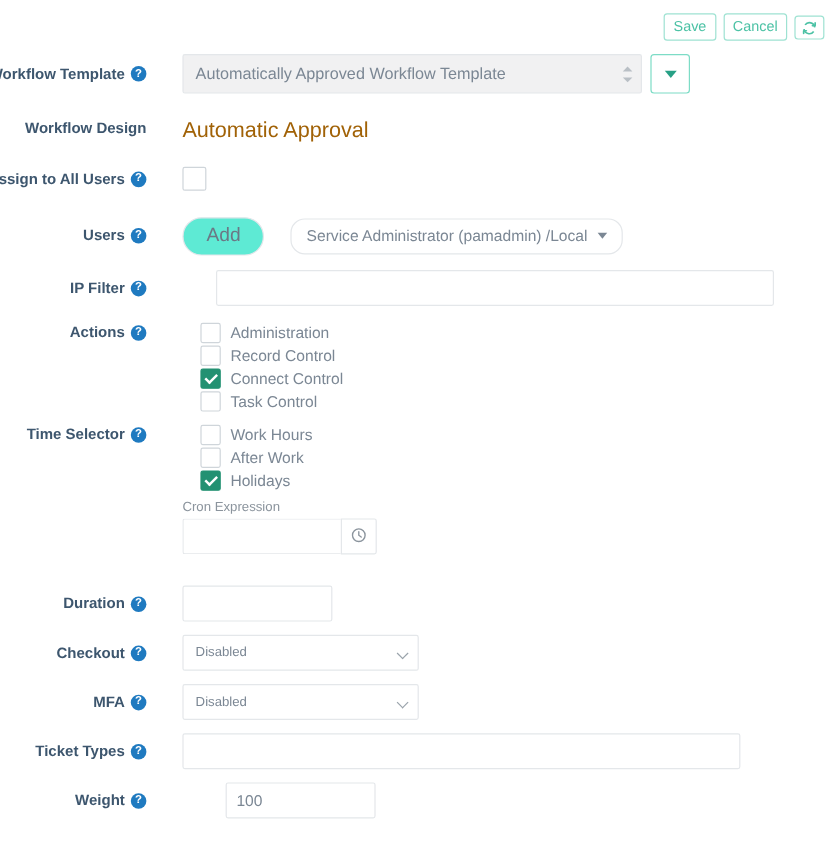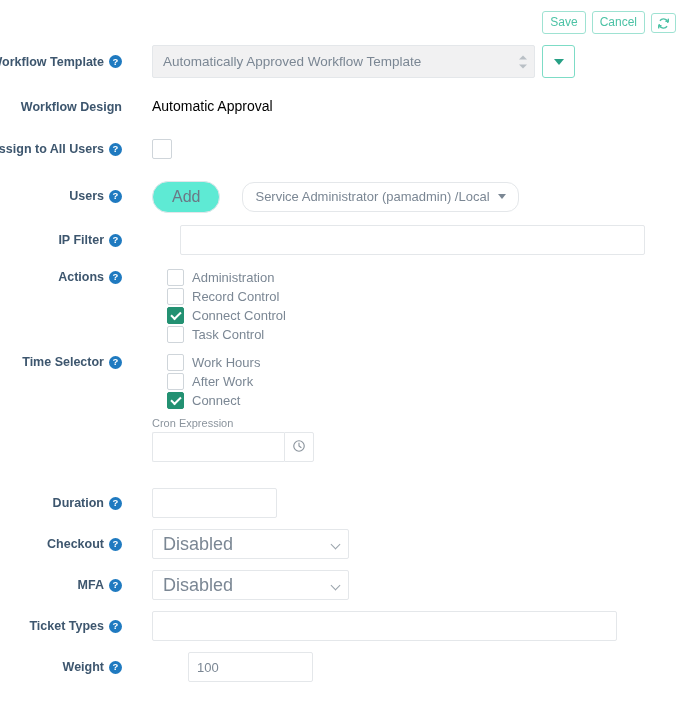--- a/index.html
+++ b/index.html
@@ -9,21 +9,21 @@
     background: #ffffff;
     font-family: "Liberation Sans", sans-serif;
     font-size: 13px;
     color: #5a6876;
     overflow: hidden;
   }
 
   
   .toolbar {
     position: absolute;
-    top: 11px; right: 24px;
+    top: 11px; right: 13px;
     display: flex;
     align-items: center;
     gap: 6px;
   }
   .tbtn {
     border: 1px solid #9ee2d2;
     background: #ffffff;
     color: #4cc2a5;
     font-family: "Liberation Sans", sans-serif;
     font-size: 12px;
@@ -143,21 +143,21 @@
     cursor: pointer;
   }
   .picker-btn i {
     width: 0; height: 0;
     border-left: 5px solid transparent;
     border-right: 5px solid transparent;
     border-top: 6px solid #27a085;
     display: block;
   }
 
-  .static-val { font-size: 14px; color: #000000; padding-top: 1px; }
+  .static-val { font-size: 18px; color: #a16207; padding-top: 1px; }
 
   
   .cbox {
     width: 20px; height: 20px;
     border: 1px solid #cfd5da;
     background: #ffffff;
     border-radius: 2px;
     display: inline-block;
     cursor: pointer;
   }
@@ -246,21 +246,21 @@
   
   .sel {
     appearance: none;
     -webkit-appearance: none;
     border: 1px solid #e4e7ea;
     background: #ffffff;
     height: 30px;
     width: 197px;
     padding: 4px 26px 4px 10px;
     font-family: "Liberation Sans", sans-serif;
-    font-size: 18px;
+    font-size: 11px;
     color: #7b8794;
     border-radius: 2px;
     outline: none;
     cursor: pointer;
   }
   .sel-wrap { position: relative; display: inline-block; }
   .sel-wrap .chev {
     position: absolute;
     right: 10px; top: 50%;
     margin-top: -3px;
@@ -394,21 +394,21 @@
         <div class="citem">
           <span class="cmark"></span>
           <span>Work Hours</span>
         </div>
         <div class="citem">
           <span class="cmark"></span>
           <span>After Work</span>
         </div>
         <div class="citem">
           <span class="cmark on"></span>
-          <span>Connect</span>
+          <span>Holidays</span>
         </div>
       </div>
       <div class="cron-lbl">Cron Expression</div>
       <div class="cron-group">
         <input class="txt" value="" style="">
         <div class="cron-btn">
           <span>
             <svg width="14" height="14" viewBox="0 0 16 16" fill="none" stroke="#8b949d" stroke-width="1.3">
               <circle cx="8" cy="8" r="6"></circle>
               <path d="M8 4.6V8l2.3 1.7" stroke-linecap="round"></path>

